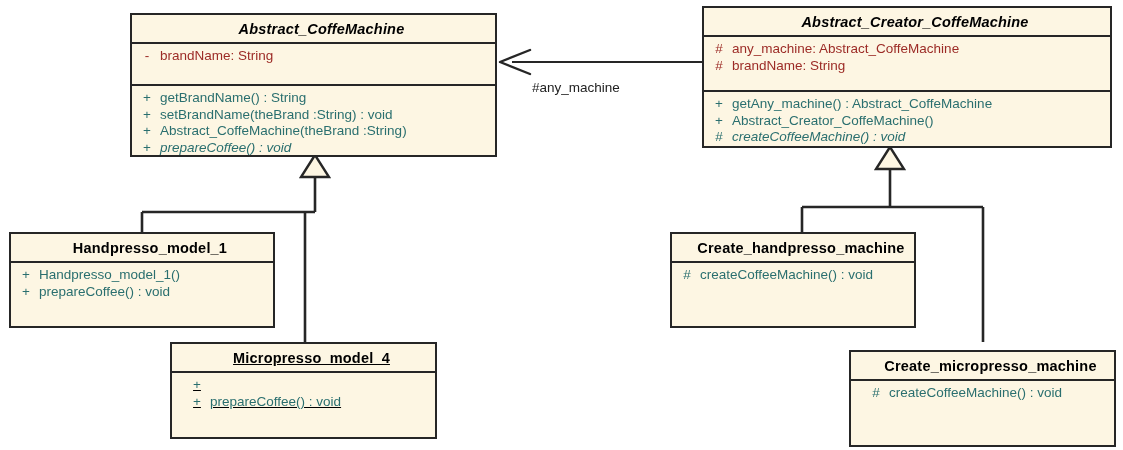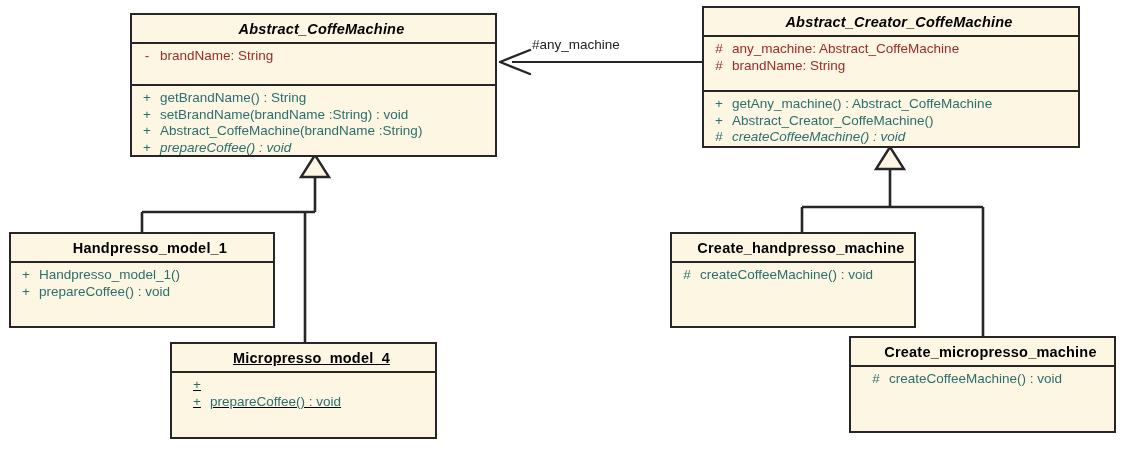--- a/index.html
+++ b/index.html
@@ -84,20 +84,21 @@
   .member.italic {
     font-style: italic;
   }
 
   
   .assoc-label {
     position: absolute;
     font-size: 13.5px;
     color: #222222;
     white-space: nowrap;
+    margin-top: 43px;
   }
 </style>
 </head>
 <body>
 
 <div id="canvas">
 
   <svg class="connectors" viewBox="0 0 1123 450" width="1123" height="450">
 
     <g>
@@ -138,34 +139,34 @@
         <span class="member">brandName:  String</span>
       </div>
     </div>
     <div class="uml-compartment ops">
       <div class="uml-row op">
         <span class="vis">+</span>
         <span class="member">getBrandName() : String</span>
       </div>
       <div class="uml-row op">
         <span class="vis">+</span>
-        <span class="member">setBrandName(brandName :String) : void</span>
-      </div>
-      <div class="uml-row op">
-        <span class="vis">+</span>
-        <span class="member">Abstract_CoffeMachine(brandName :String)</span>
+        <span class="member">setBrandName(theBrand :String) : void</span>
+      </div>
+      <div class="uml-row op">
+        <span class="vis">+</span>
+        <span class="member">Abstract_CoffeMachine(theBrand :String)</span>
       </div>
       <div class="uml-row op">
         <span class="vis">+</span>
         <span class="member italic">prepareCoffee() : void</span>
       </div>
     </div>
   </div>
 
-  <div class="uml-class" style="left:702px; top:6px; width:378px; height:142px;">
+  <div class="uml-class" style="left:702px; top:6px; width:410px; height:142px;">
     <div class="uml-name abstract">Abstract_Creator_CoffeMachine</div>
     <div class="uml-compartment attrs" style="height:45px;">
       <div class="uml-row attr">
         <span class="vis">#</span>
         <span class="member">any_machine:  Abstract_CoffeMachine</span>
       </div>
       <div class="uml-row attr">
         <span class="vis">#</span>
         <span class="member">brandName:  String</span>
       </div>
@@ -216,21 +217,21 @@
   <div class="uml-class" style="left:670px; top:232px; width:246px; height:96px;">
     <div class="uml-name">Create_handpresso_machine</div>
     <div class="uml-compartment ops">
       <div class="uml-row op">
         <span class="vis">#</span>
         <span class="member">createCoffeeMachine() : void</span>
       </div>
     </div>
   </div>
 
-  <div class="uml-class" style="left:849px; top:336px; width:267px; height:97px;justify-content:flex-end;">
+  <div class="uml-class" style="left:849px; top:350px; width:267px; height:97px;justify-content:flex-end;">
     <div class="uml-name">Create_micropresso_machine</div>
     <div class="uml-compartment ops" style="padding-left:12px;">
       <div class="uml-row op">
         <span class="vis">#</span>
         <span class="member">createCoffeeMachine() : void</span>
       </div>
     </div>
   </div>
 
 </div>

